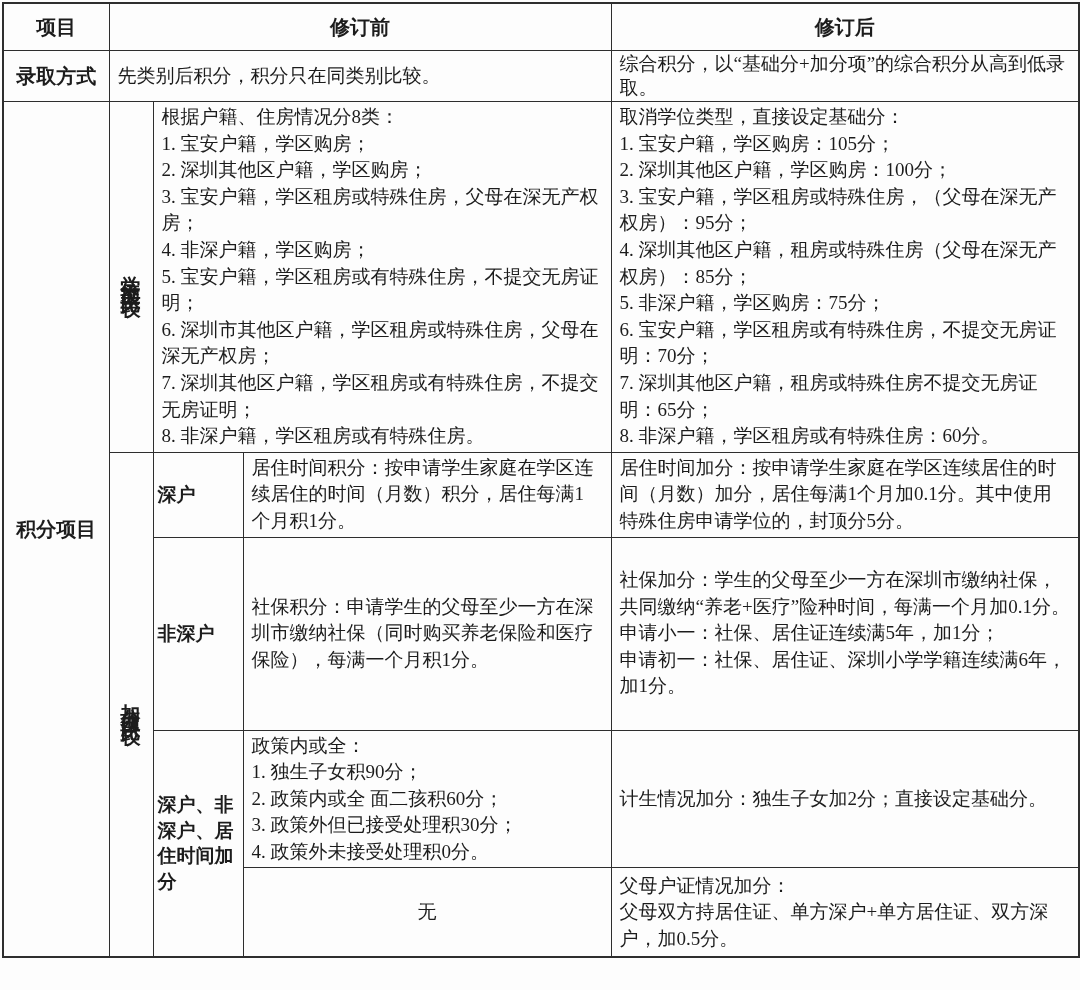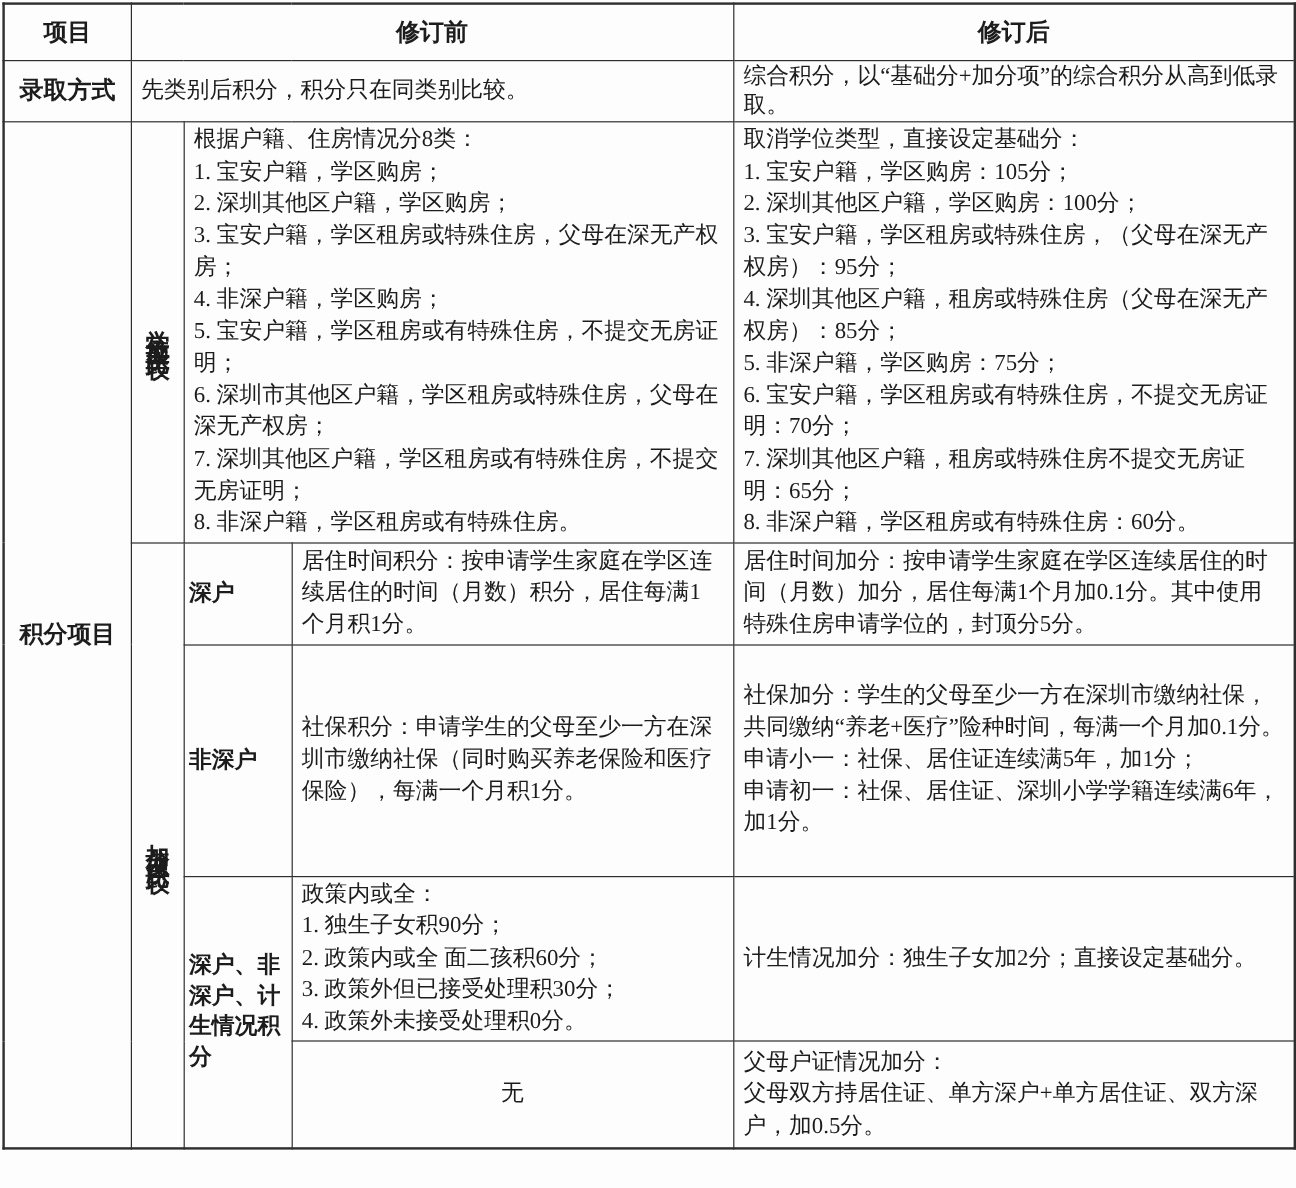--- a/index.html
+++ b/index.html
@@ -131,21 +131,21 @@
           <div class="para"><b>社保积分：</b><span>申请学生的父母至少一方在深圳市缴纳社保（同时购买养老保险和医疗保险），每满一个月积1分。</span></div>
         </td>
     <td>
           <div class="para"><b>社保加分：</b><span>学生的父母至少一方在深圳市缴纳社保，共同缴纳“养老+医疗”险种时间，每满一个月</span><b>加0.1分</b><span>。</span></div>
           <div class="para"><b>申请小一：</b><span>社保、居住证连续满5年，</span><b>加1分</b><span>；</span></div>
           <div class="para"><b>申请初一：</b><span>社保、居住证、深圳小学学籍连续满6年，</span><b>加1分</b><span>。</span></div>
         </td>
   </tr>
 
   <tr>
-    <td class="sublabel" rowspan="2" style="height:166px">深户、非深户、计生情况积分</td>
+    <td class="sublabel" rowspan="2" style="height:166px">深户、非深户、居住时间加分</td>
     <td>
           <div class="para"><b>政策内或全：</b></div>
           <div class="para"><span>1. 独生子女</span><b>积90分</b><span>；</span></div>
           <div class="para"><span>2. 政策内或全 面二孩</span><b>积60分</b><span>；</span></div>
           <div class="para"><span>3. 政策外但已接受处理</span><b>积30分</b><span>；</span></div>
           <div class="para"><span>4. 政策外未接受处理</span><b>积0分</b><span>。</span></div>
         </td>
     <td>
           <div class="para"><b>计生情况加分：</b><span>独生子女</span><b>加2分</b><span>；直接设定基础分。</span></div>
         </td>

